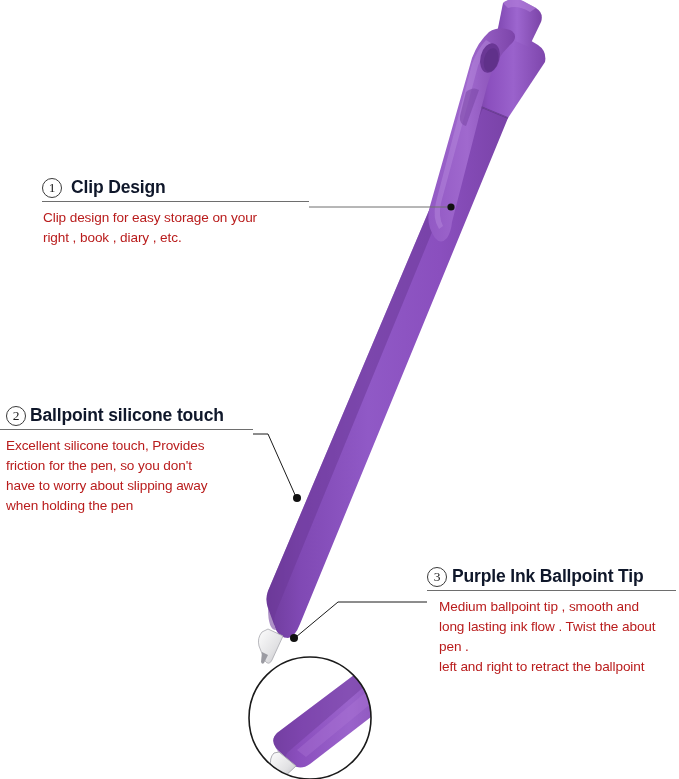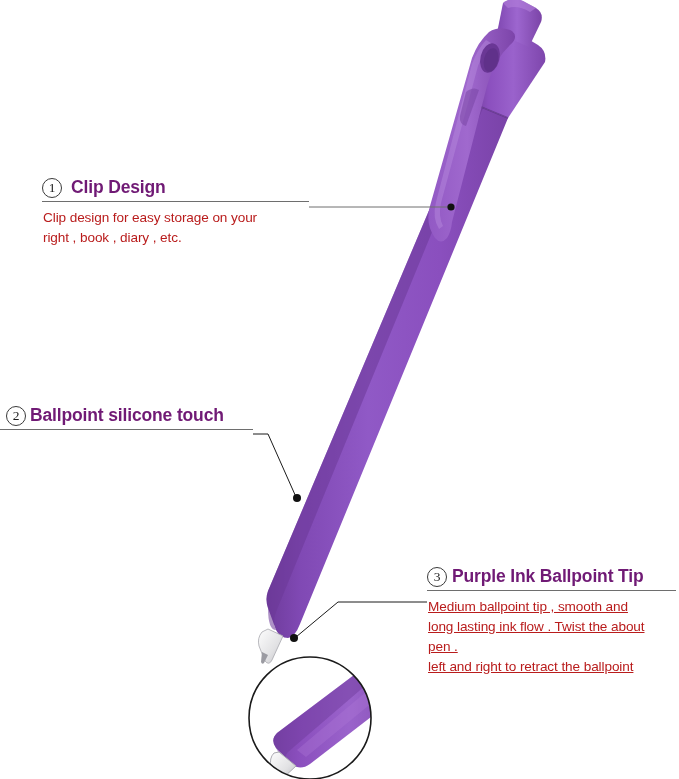--- a/index.html
+++ b/index.html
@@ -44,21 +44,21 @@
     font-size: 13.5px;
     line-height: 1;
     color: #1b1b1b;
     font-family: "Liberation Serif", serif;
     flex: 0 0 auto;
     box-sizing: border-box;
   }
   .callout-title {
     font-size: 17.5px;
     font-weight: bold;
-    color: #701a75;
+    color: #0f172a;
     letter-spacing: -0.15px;
   }
   .callout-rule {
     height: 1px;
     background: #6e6e6e;
     margin-top: 3px;
   }
   .callout-body {
     font-size: 13.6px;
     line-height: 1.47;
@@ -77,21 +77,21 @@
   
   #callout-2 { left: 6px; top: 405px; }
   #callout-2 .num-badge { margin-right: 4px; }
   #callout-2 .callout-rule { width: 253px; margin-left: -6px; }
   #callout-2 .callout-body { margin-left: 0px; }
 
   
   #callout-3 { left: 427px; top: 566px; }
   #callout-3 .num-badge { margin-right: 5px; }
   #callout-3 .callout-rule { width: 249px; }
-  #callout-3 .callout-body { margin-left: 1px; text-decoration: underline; }
+  #callout-3 .callout-body { margin-left: 12px; }
 </style>
 </head>
 <body>
 
 <div id="page">
 
   <svg id="pen-svg" viewBox="0 0 679 779">
     <defs>
       <linearGradient id="barrelGrad" x1="0" y1="0" x2="1" y2="0">
         <stop offset="0%" stop-color="#6E3B9B"></stop>
@@ -240,20 +240,26 @@
       <div>right , book , diary , etc.</div>
     </div>
   </div>
 
   <div class="callout" id="callout-2">
     <div class="callout-head">
       <span class="num-badge">2</span>
       <span class="callout-title">Ballpoint silicone touch</span>
     </div>
     <div class="callout-rule"></div>
+    <div class="callout-body">
+      <div>Excellent silicone touch, Provides</div>
+      <div>friction for the pen, so you don't</div>
+      <div>have to worry about slipping away</div>
+      <div>when holding the pen</div>
+    </div>
   </div>
 
   <div class="callout" id="callout-3">
     <div class="callout-head">
       <span class="num-badge">3</span>
       <span class="callout-title">Purple Ink Ballpoint Tip</span>
     </div>
     <div class="callout-rule"></div>
     <div class="callout-body">
       <div>Medium ballpoint tip , smooth and</div>

